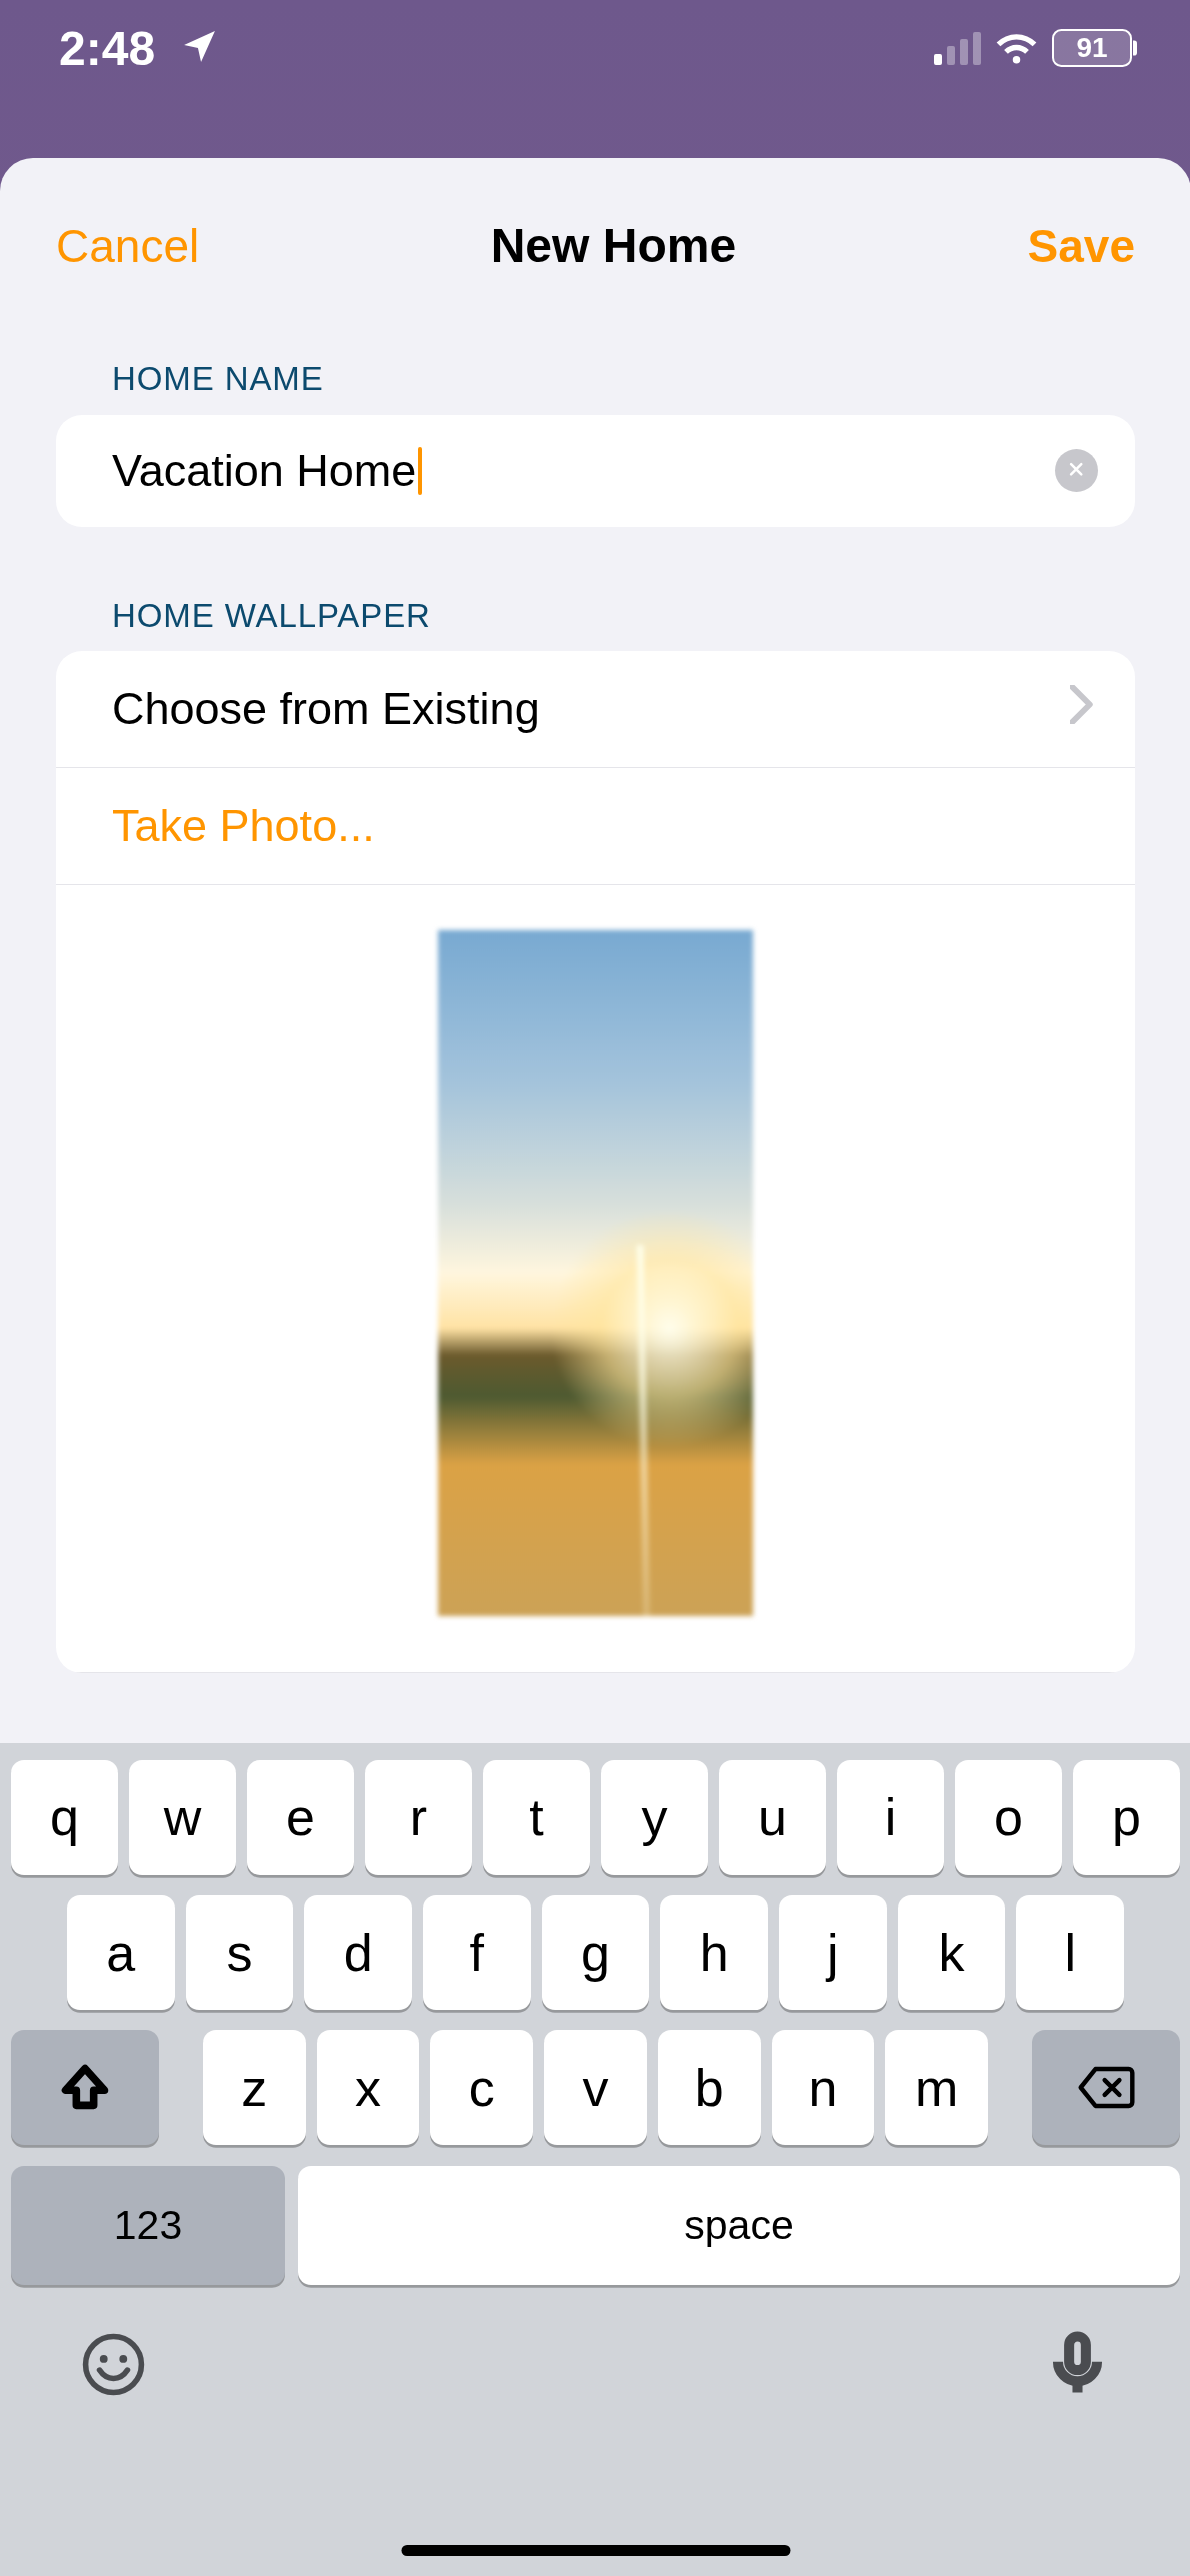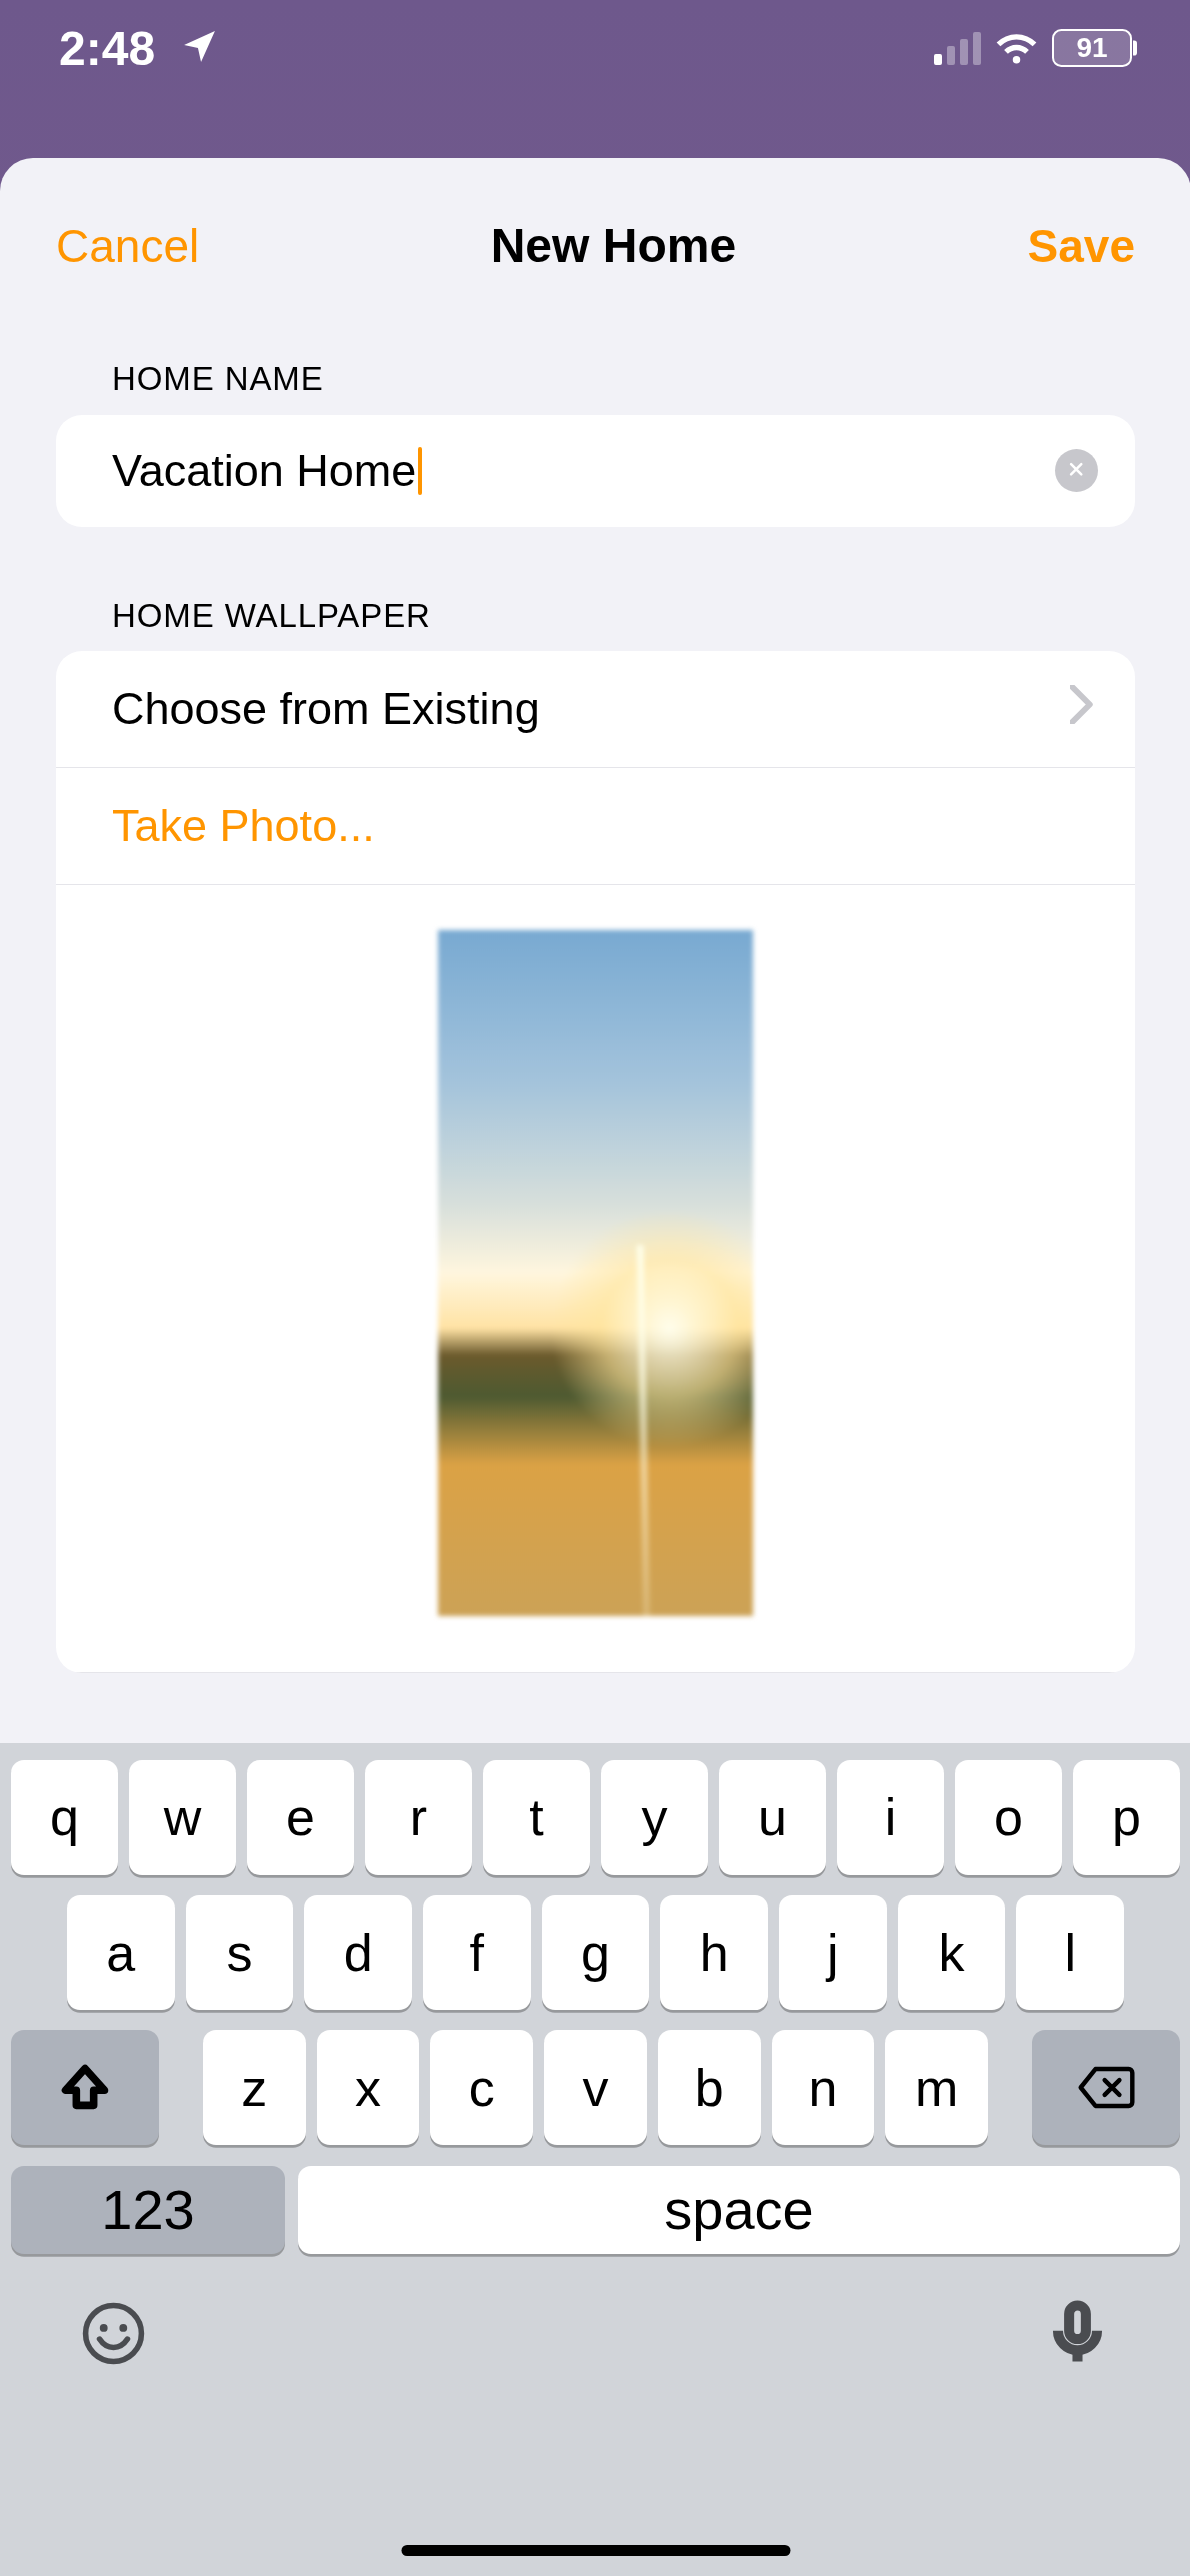--- a/index.html
+++ b/index.html
@@ -65,21 +65,21 @@
     padding: 60px 56px 22px 56px;
     font-size: 46px;
   }
   .nav .cancel { color: #ff9500; font-weight: 400; }
   .nav .title  { color: #000; font-weight: 600; font-size: 48px;}
   .nav .save   { color: #ff9500; font-weight: 600; }
 
   .content { padding: 65px 56px 0 56px; }
 
   .section-label {
-    font-size: 33px; letter-spacing: 0.9px; color: #000000;
+    font-size: 33px; letter-spacing: 0.9px; color: #0c4a6e;
     padding: 0 0 16.7px 56px; text-transform: uppercase;
   }
 
   .card {
     background: #fff; border-radius: 26px; overflow: hidden;
     margin-bottom: 70px;
   }
 
   .input-row {
     display:flex; align-items:center; gap: 15px;
@@ -151,21 +151,21 @@
   }
   .krow.r1 .key{ min-width:0; }
   .krow.r2{ padding: 0 56px; }
   .krow.r3 .key{ }
   .key.mod{ background:#adb2bb; }
   .key.shift svg{ width:52px; height:52px; fill:none; stroke:#000; stroke-width:3.5; stroke-linejoin:round;}
   .key.backspace svg{ width:59px; height:45px; }
   .krow.r3 .key.mod{ flex: 0 0 148px; }
   .krow.r3 .spacerL, .krow.r3 .spacerR{ flex:0 0 22px; }
   .krow.r4{ gap:13px; }
-  .krow.r4 .key{ height:88px; font-size:56px; }
+  .krow.r4 .key{ height:119px; font-size:41px; }
   .krow.r4 .k-123{ flex:0 0 274px; background:#adb2bb; }
   .krow.r4 .k-space{ flex:1; }
   .krow.r4 .k-done{ flex:0 0 278px; background:#0a7aff; color:#fff; }
 
   .kbottom{
     flex:1; display:flex; align-items:flex-start; justify-content:space-between;
     padding: 26px 69px 0 69px;
   }
   .kbottom svg{ width:67px; height:67px; fill:#4a4c50; }
   .kbottom .mic svg{ fill:none; stroke:#4a4c50; stroke-width:3.6; }

